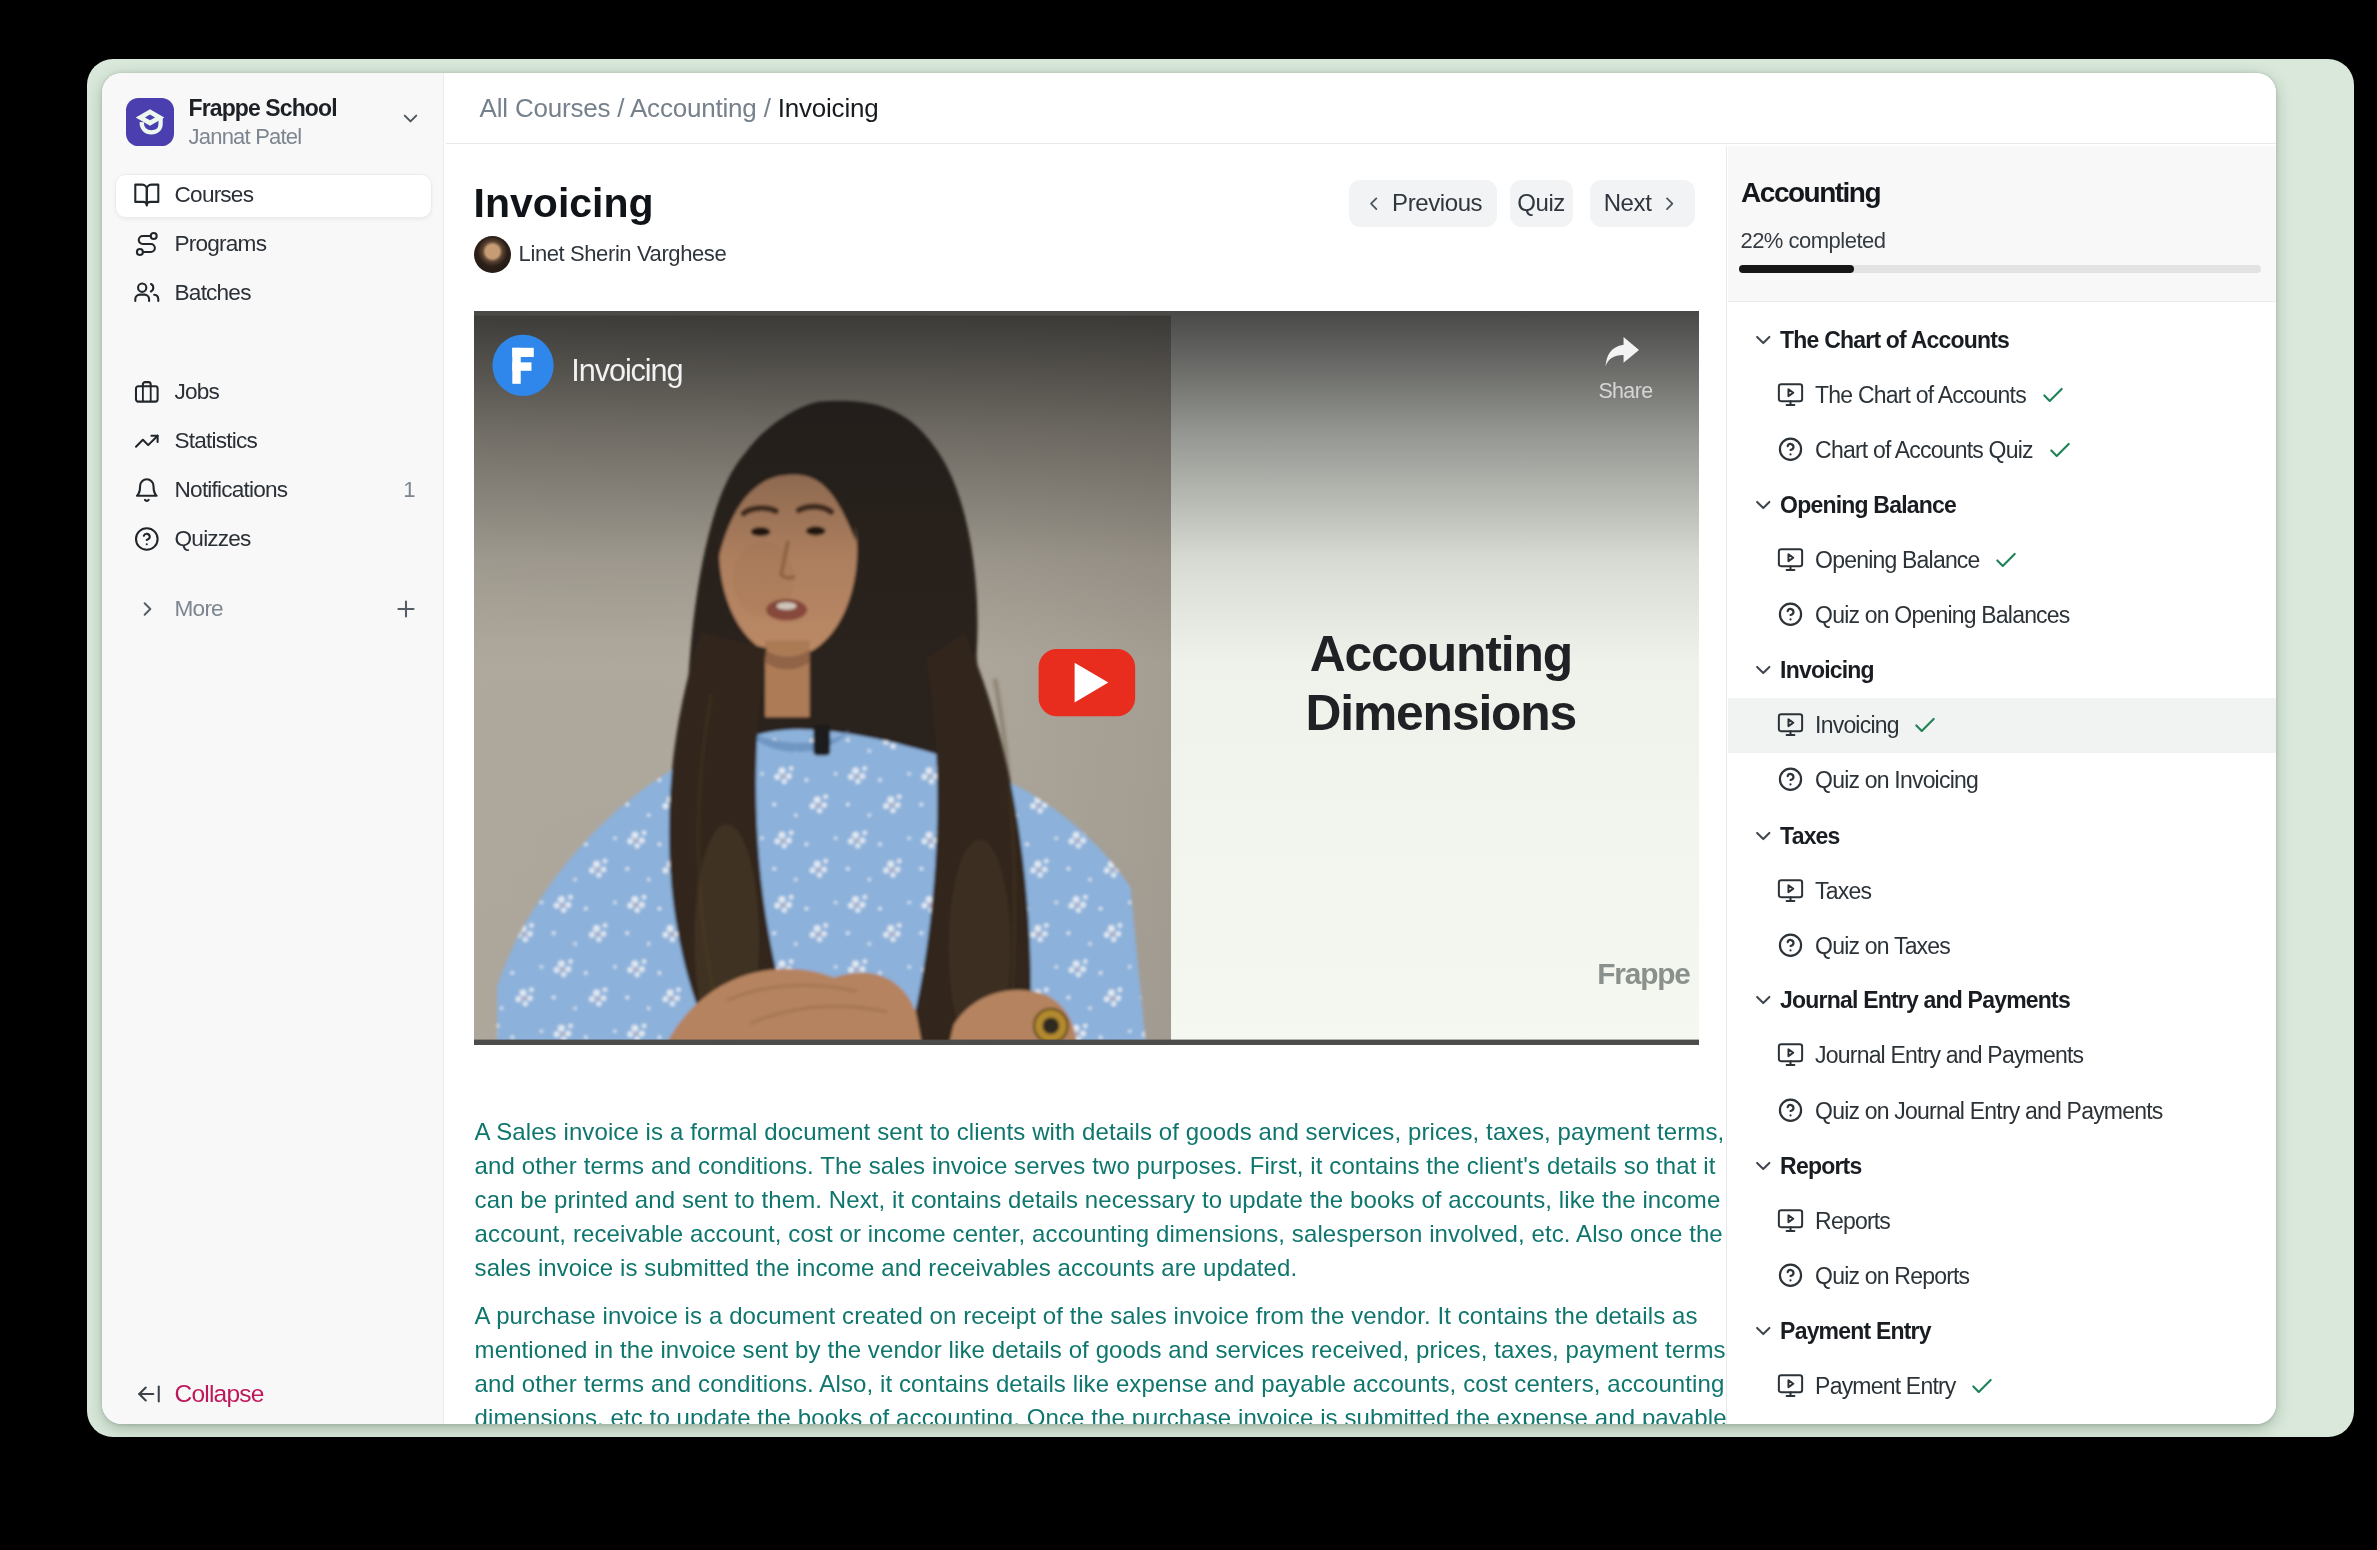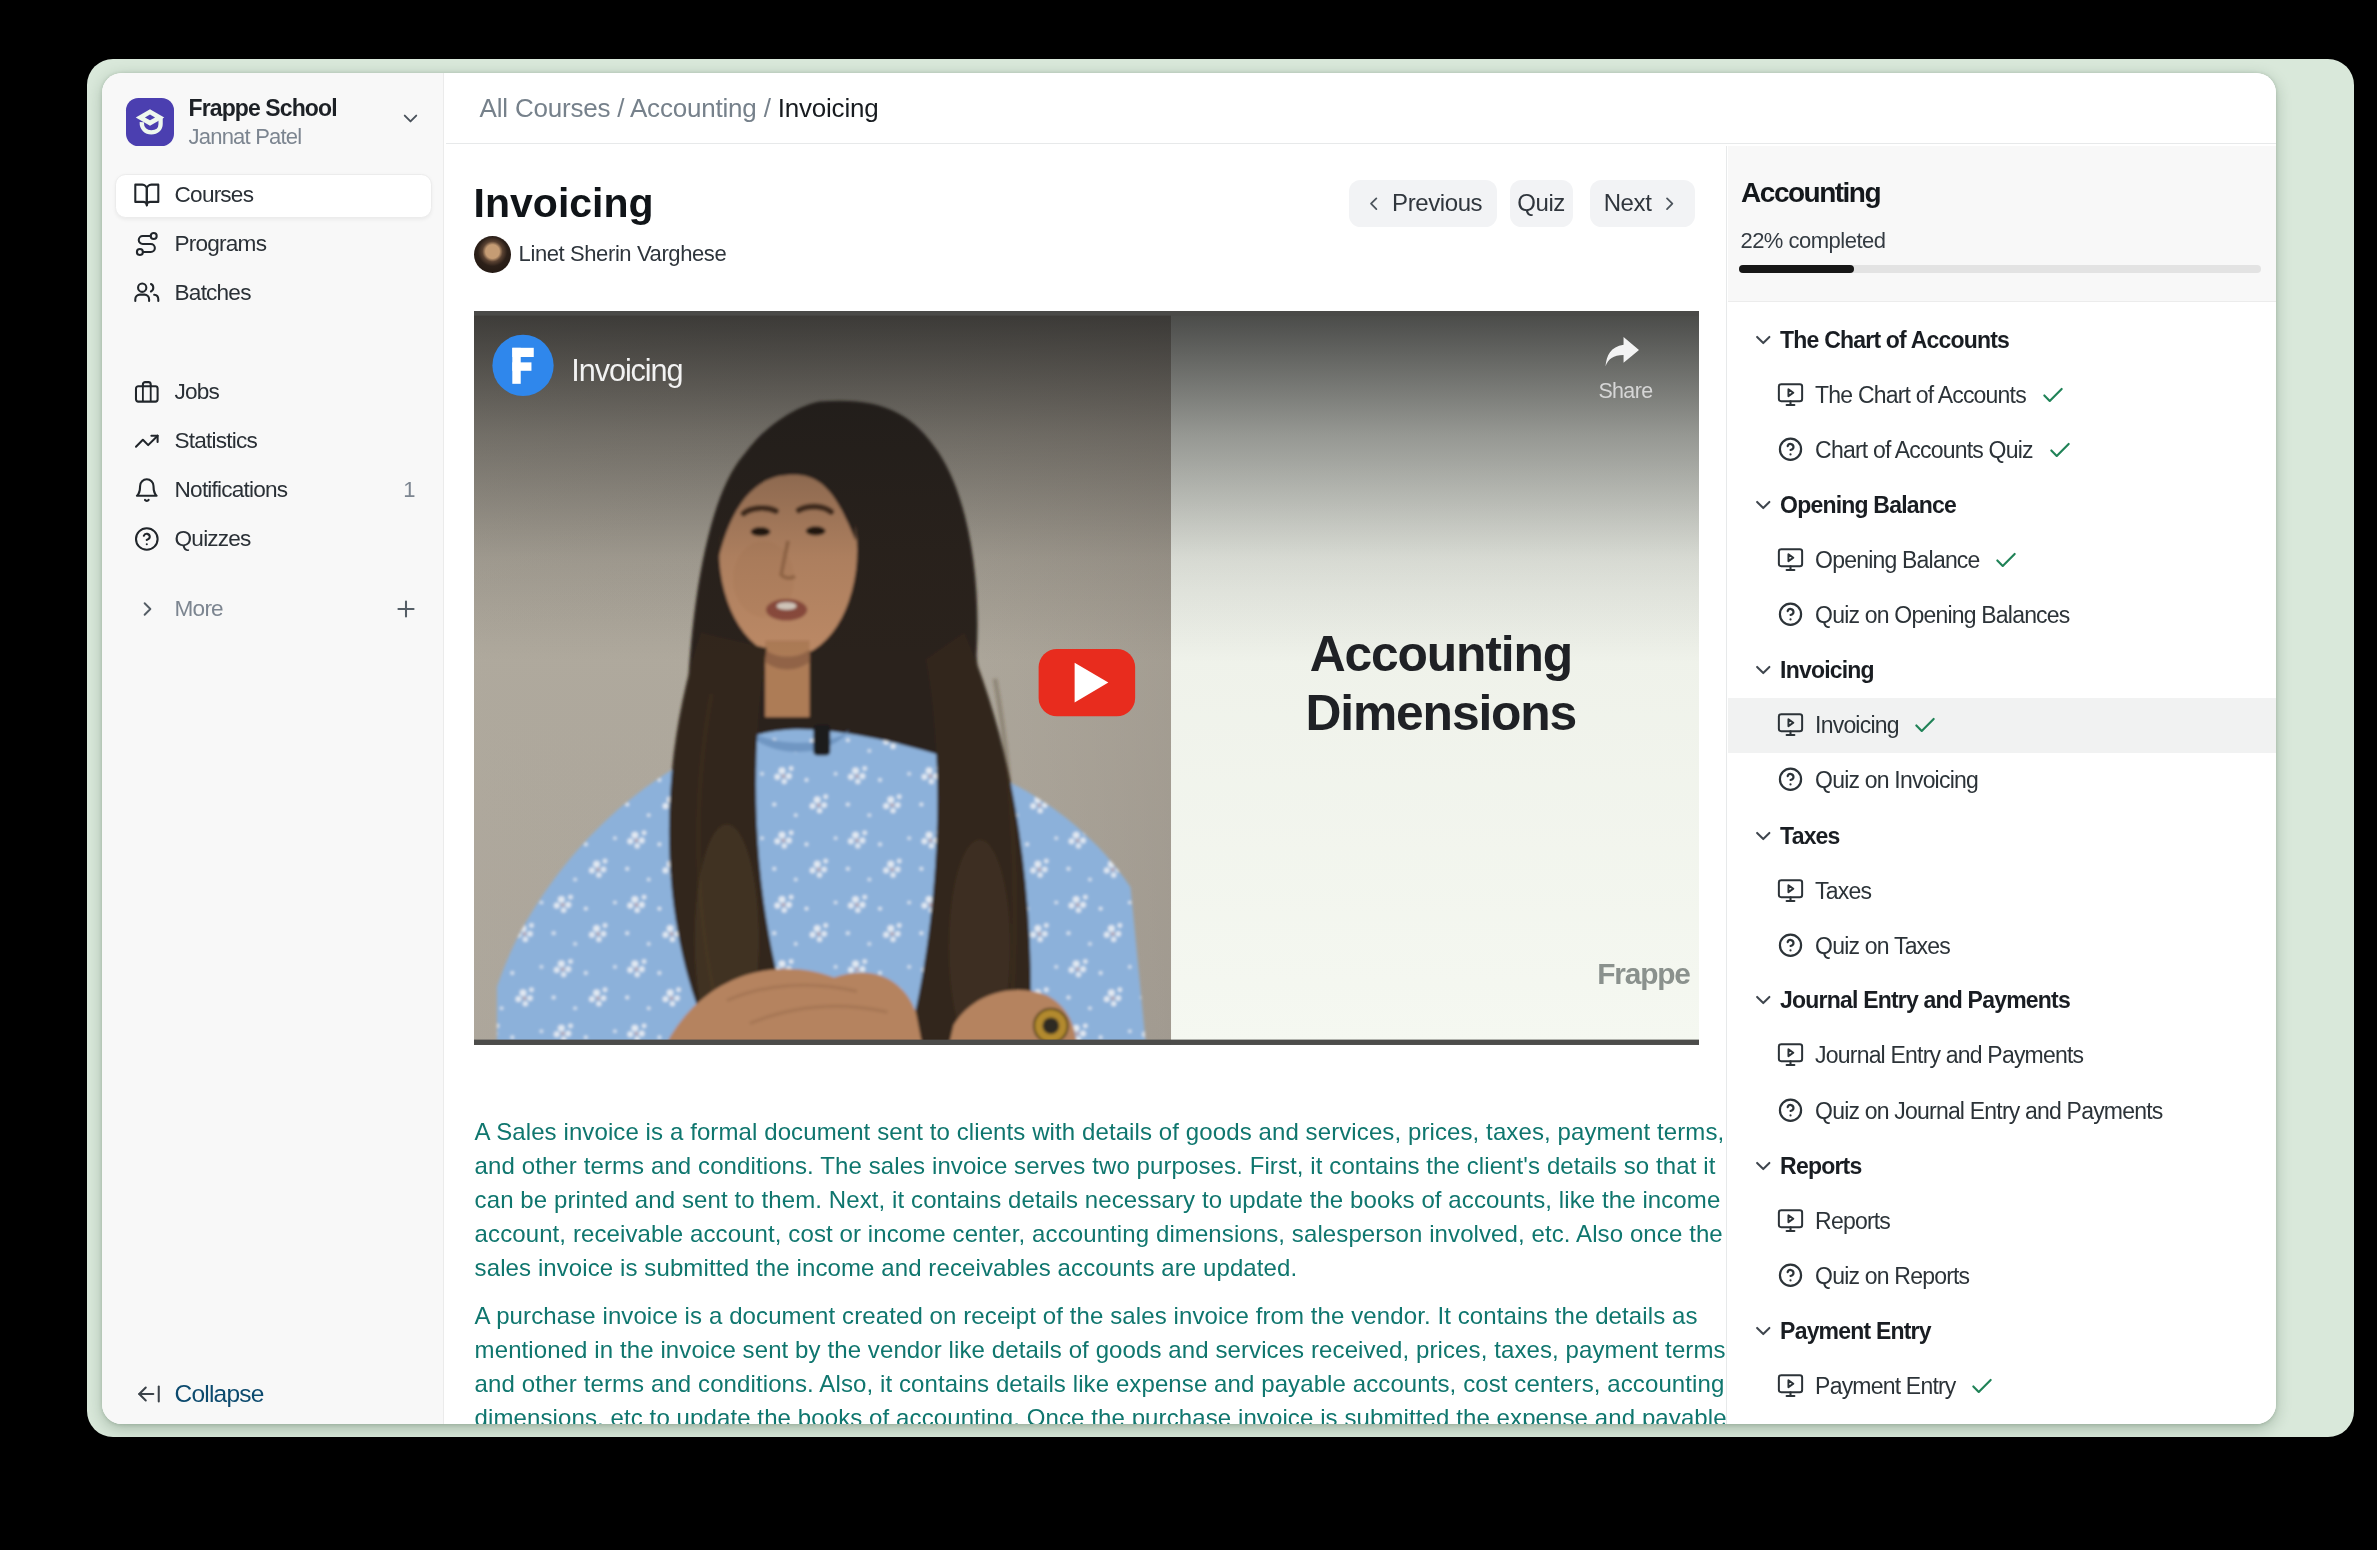--- a/index.html
+++ b/index.html
@@ -138,21 +138,21 @@
       <svg style="position:absolute;right:25px;top:50%;transform:translateY(-50%)" width="26" height="26" viewBox="0 0 24 24" fill="none" stroke="#555e66" stroke-width="1.9" stroke-linecap="round">
             <path d="M12 5v14M5 12h14"></path>
           </svg>
     </div>
     <div class="nav collapse">
       <svg class="ic" style="width:26px;height:26px;left:34px" viewBox="0 0 24 24" fill="none" stroke="#3c434a" stroke-width="1.9" stroke-linecap="round" stroke-linejoin="round">
             <path d="M16 12H3"></path>
             <path d="M9 6l-6 6 6 6"></path>
             <path d="M21 5v14"></path>
           </svg>
-      <span class="lb" style="font-size:24.5px;color:#0c4a6e">Collapse</span>
+      <span class="lb" style="font-size:24.5px;color:#be185d">Collapse</span>
     </div>
   </div>
 
   <div class="topbar">
         <div class="crumb">All Courses / Accounting / <b>Invoicing</b></div>
       </div>
 
   <div class="main">
     <div class="title">Invoicing</div>
     <div class="btn" style="left:903px;width:148px">

